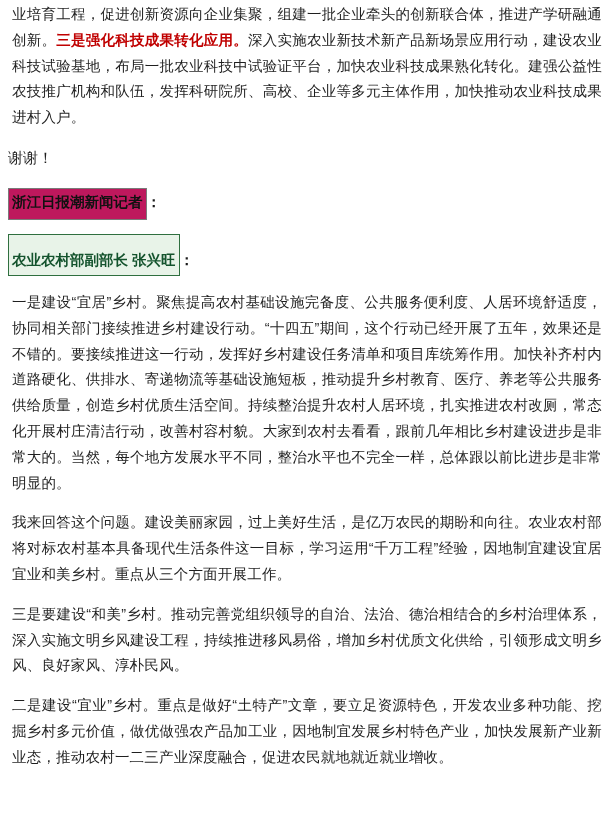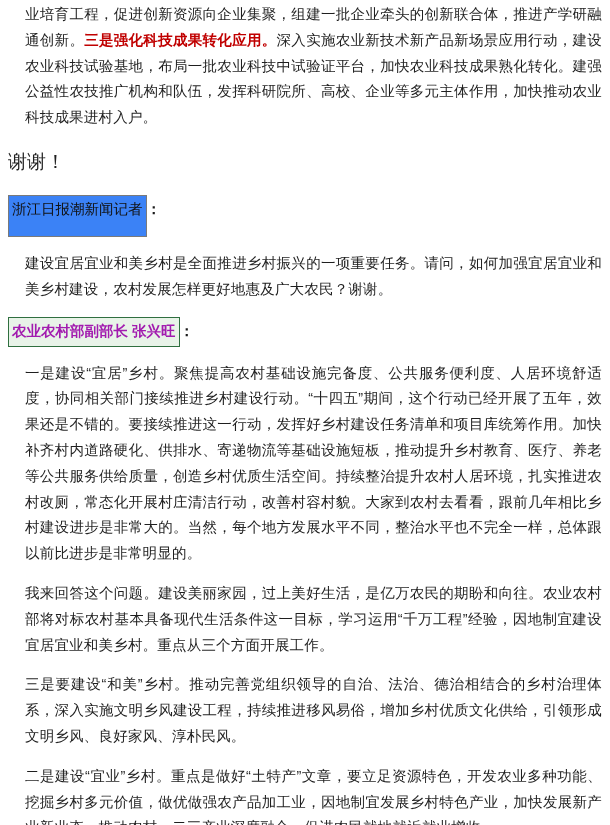--- a/index.html
+++ b/index.html
@@ -13,21 +13,21 @@
     font-family: "Liberation Sans", sans-serif;
     color: #1a1a1a;
   }
   .page {
     width: 610px;
     box-sizing: border-box;
     padding: 0 8px 10px 8px;
     background: #ffffff;
   }
   p.para {
-    margin: 0 0 14px 17px;
+    margin: 0 0 14px 4px;
     font-size: 14.5px;
     line-height: 1.78;
     text-align: justify;
     text-justify: inter-ideograph;
     letter-spacing: 0.2px;
     color: #1f1f1f;
   }
   p.para.first {
     margin-top: 2px;
   }
@@ -38,52 +38,51 @@
   .speaker {
     margin: 0 0 14px 0;
     font-size: 14.5px;
     line-height: 1.7;
     font-weight: bold;
     color: #1a1a1a;
   }
   .speaker-box {
     display: inline-block;
     border: 1px solid #2f6f3f;
-    padding: 1px 3px 2px 3px;
+    padding: 13px 3px 2px 3px;
     background: #e8f3e8;
-    color: #a21caf;
+    color: #14532d;
     font-weight: bold;
   }
   .speaker-plain {
     display: inline-block;
     border: 1px solid #7a7a7a;
-    padding: 1px 3px 15px 3px;
-    background: #3b82f6;
+    padding: 1px 3px 5px 3px;
+    background: #be185d;
     color: #111111;
-    font-weight: normal;
+    font-weight: bold;
   }
   .thanks {
     margin: 12px 0 16px 0;
-    font-size: 19px;
+    font-size: 15px;
     line-height: 1.78;
     color: #1f1f1f;
   }
 </style>
 </head>
 <body>
 
 <div class="page">
 
   <p class="para first"><span>业培育工程，促进创新资源向企业集聚，组建一批企业牵头的创新联合体，推进产学研融通创新。</span><span class="bold-red">三是强化科技成果转化应用。</span><span>深入实施农业新技术新产品新场景应用行动，建设农业科技试验基地，布局一批农业科技中试验证平台，加快农业科技成果熟化转化。建强公益性农技推广机构和队伍，发挥科研院所、高校、企业等多元主体作用，加快推动农业科技成果进村入户。</span></p>
 
   <p class="thanks">谢谢！</p>
 
   <p class="speaker"><span class="speaker-plain">浙江日报潮新闻记者</span><span>：</span></p>
 
-  <p class="para">建设宜居宜业和美乡村是全面推进乡村振兴的一项重要任务。请问，如何加强宜居宜业和美乡村建设，农村发展怎样更好地惠及广大农民？谢谢。</p>
 
   <p class="speaker"><span class="speaker-box">农业农村部副部长 张兴旺</span><span>：</span></p>
 
   <p class="para">一是建设“宜居”乡村。聚焦提高农村基础设施完备度、公共服务便利度、人居环境舒适度，协同相关部门接续推进乡村建设行动。“十四五”期间，这个行动已经开展了五年，效果还是不错的。要接续推进这一行动，发挥好乡村建设任务清单和项目库统筹作用。加快补齐村内道路硬化、供排水、寄递物流等基础设施短板，推动提升乡村教育、医疗、养老等公共服务供给质量，创造乡村优质生活空间。持续整治提升农村人居环境，扎实推进农村改厕，常态化开展村庄清洁行动，改善村容村貌。大家到农村去看看，跟前几年相比乡村建设进步是非常大的。当然，每个地方发展水平不同，整治水平也不完全一样，总体跟以前比进步是非常明显的。</p>
   <p class="para">我来回答这个问题。建设美丽家园，过上美好生活，是亿万农民的期盼和向往。农业农村部将对标农村基本具备现代生活条件这一目标，学习运用“千万工程”经验，因地制宜建设宜居宜业和美乡村。重点从三个方面开展工作。</p>
   <p class="para">三是要建设“和美”乡村。推动完善党组织领导的自治、法治、德治相结合的乡村治理体系，深入实施文明乡风建设工程，持续推进移风易俗，增加乡村优质文化供给，引领形成文明乡风、良好家风、淳朴民风。</p>
   <p class="para">二是建设“宜业”乡村。重点是做好“土特产”文章，要立足资源特色，开发农业多种功能、挖掘乡村多元价值，做优做强农产品加工业，因地制宜发展乡村特色产业，加快发展新产业新业态，推动农村一二三产业深度融合，促进农民就地就近就业增收。</p>
 
 </div>
 

